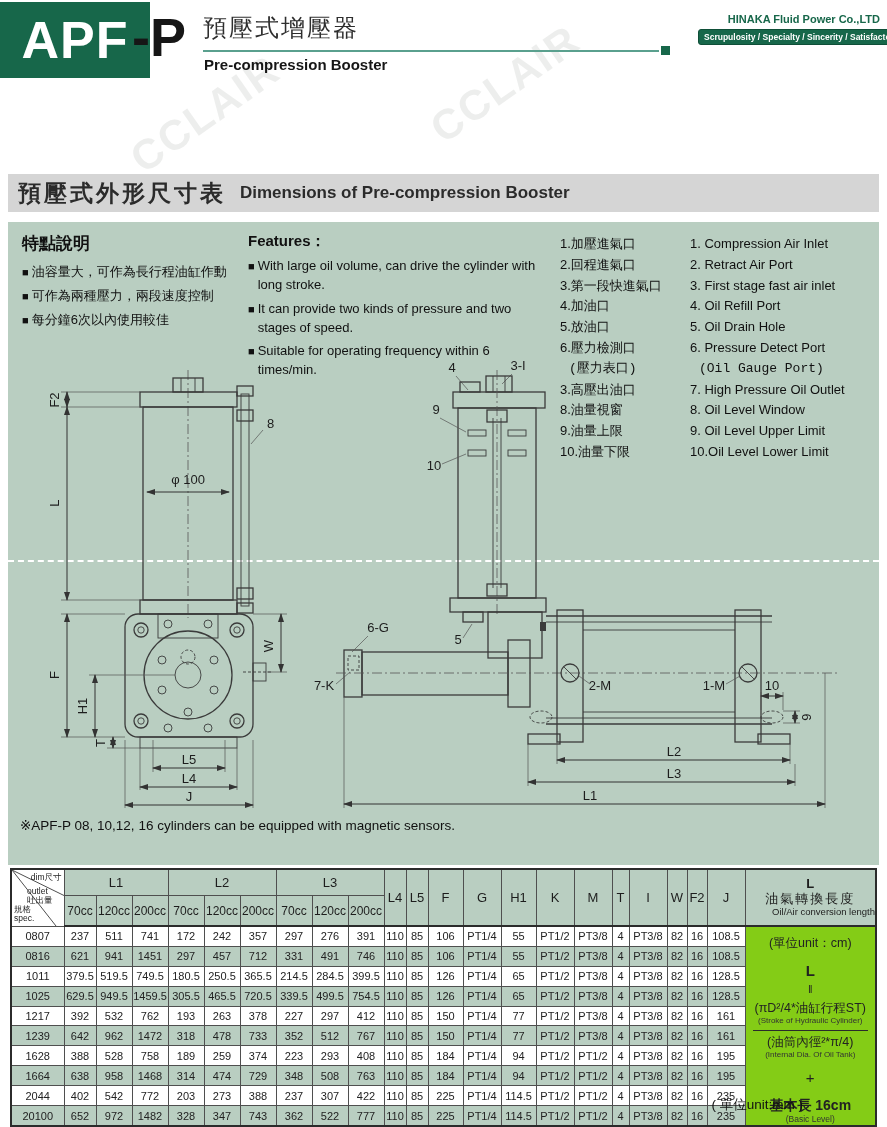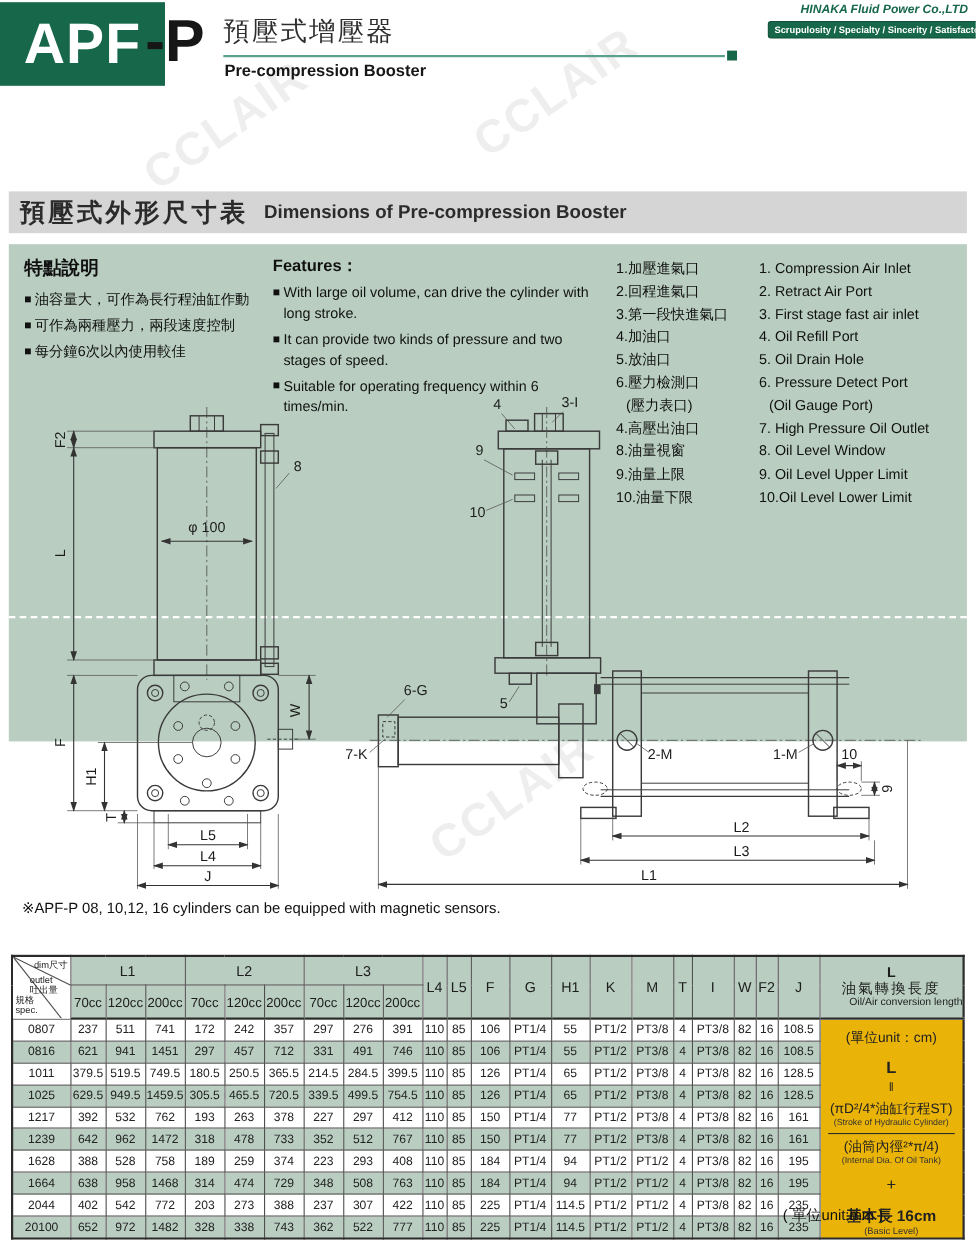--- a/index.html
+++ b/index.html
@@ -16,41 +16,41 @@
            display:flex;align-items:center;justify-content:center;}
   .apf-box span{color:#fff;font-size:52px;font-weight:bold;letter-spacing:1px;}
   .dash-p{position:absolute;left:132px;top:6px;font-size:54px;font-weight:bold;color:#161616;}
   .title-zh{position:absolute;left:203px;top:12px;font-size:24px;color:#2e2e2e;letter-spacing:2px;}
   .divider{position:absolute;left:203px;top:50px;width:456px;height:2px;background:#5aa08e;}
   .divider-sq{position:absolute;left:661px;top:46px;width:9px;height:9px;background:#17674a;}
   .title-en{position:absolute;left:204px;top:56px;font-size:15px;font-weight:bold;color:#161616;}
   .logo{position:absolute;right:7px;top:3px;width:182px;text-align:right;}
   .logo-row{display:flex;align-items:center;justify-content:flex-end;gap:4px;height:28px;}
   .logo-word{font-size:26px;font-weight:bold;color:#17674a;letter-spacing:1px;}
-  .logo-company{font-size:11px;font-weight:bold;color:#17674a;margin-top:0;white-space:nowrap;font-style:italic;}
+  .logo-company{font-size:11px;font-weight:bold;color:#17674a;margin-top:10px;white-space:nowrap;}
   .logo-badge{display:inline-block;margin-top:4px;background:#17674a;color:#fff;font-size:8.5px;
               font-weight:bold;padding:2px 5px;border-radius:3px;border:1px solid #0f4f38;white-space:nowrap;}
   
   .section-bar{position:absolute;left:8px;top:174px;width:871px;height:38px;background:#d5d5d5;
                display:flex;align-items:center;}
   .section-zh{font-size:23px;font-weight:bold;color:#2b2b2b;margin-left:10px;letter-spacing:3px;}
   .section-en{font-size:17px;font-weight:bold;color:#2b2b2b;margin-left:14px;}
   
-  .panel{position:absolute;left:8px;top:222px;width:871px;height:452px;background:#b9cec1;}
+  .panel{position:absolute;left:8px;top:222px;width:871px;height:643px;background:#b9cec1;}
   .fold-line{position:absolute;left:0;top:338px;width:100%;border-top:2px dashed #fff;}
   .features-zh{position:absolute;left:14px;top:10px;width:218px;}
   .features-en{position:absolute;left:240px;top:10px;width:302px;}
   .feat-head{font-size:17px;font-weight:bold;margin:0 0 8px 0;color:#111;}
   .feat-head-en{font-size:15px;font-weight:bold;margin:0 0 6px 0;color:#111;}
   .feat-item{display:flex;font-size:13px;line-height:1.45;margin-bottom:5px;color:#111;}
   .feat-item .bullet{margin-right:3px;font-size:11px;line-height:1.7;}
   .ports-zh{position:absolute;left:552px;top:12px;width:126px;}
   .ports-en{position:absolute;left:682px;top:12px;width:190px;}
   .port-item{font-size:13px;line-height:1.6;color:#111;white-space:nowrap;}
-  .port-item.indent{padding-left:9px;}
+  .port-item.indent{padding-left:9px;font-family:Liberation Mono, monospace;}
   .dwg-left{position:absolute;left:7px;top:138px;}
   .dwg-right{position:absolute;left:292px;top:138px;}
   .notes{position:absolute;left:12px;top:594px;}
   .note-line{font-size:13.5px;color:#111;line-height:1.55;}
   
   svg .o{fill:none;stroke:#3b3b3b;stroke-width:1.3;}
   svg .t{fill:none;stroke:#3b3b3b;stroke-width:0.9;}
   svg .dim{stroke:#333;stroke-width:1;fill:none;}
   svg .ext{stroke:#555;stroke-width:0.7;fill:none;}
   svg .cl{stroke:#555;stroke-width:0.8;fill:none;stroke-dasharray:10 3 2 3;}
@@ -68,21 +68,21 @@
   tbody tr.alt td{background:#b9cec1;}
   th.corner{background:#fff;position:relative;}
   .corner-svg{position:absolute;left:0;top:0;}
   .c-dim{position:absolute;top:2px;right:2px;font-size:8.5px;}
   .c-outlet{position:absolute;top:17px;left:15px;font-size:8.5px;line-height:1.1;text-align:left;}
   .c-spec{position:absolute;bottom:2px;left:2px;font-size:8.5px;line-height:1.1;text-align:left;}
   th.lhead{font-size:11px;line-height:1.15;}
   .lh-l{font-size:13px;font-weight:bold;}
   .lh-zh{font-size:13px;letter-spacing:2px;}
   .lh-en{font-size:9.5px;text-align:right;}
-  #lcol-td{background:#eab308;vertical-align:top;}
+  #lcol-td{background:#84cc16;vertical-align:top;}
   .lcol{padding-top:8px;text-align:center;line-height:1.3;}
   .lc-unit{font-size:12.5px;margin-bottom:10px;}
   .lc-L{font-size:15px;font-weight:bold;}
   .lc-eq{font-size:11px;margin:1px 0 4px 0;}
   .frac-top{display:inline-block;border-bottom:1.5px solid #2b2b2b;padding:0 2px 3px 2px;margin-bottom:3px;}
   .frac-zh{font-size:12.5px;}
   .frac-en{font-size:8px;color:#333;}
   .lc-plus{font-size:15px;margin:8px 0;}
   .lc-base{font-size:14px;font-weight:bold;}
   .lc-base-en{font-size:8.5px;color:#333;}
@@ -159,21 +159,21 @@
   </div>
 
   <div class="ports-zh">
       <div class="port-item">1.加壓進氣口</div>
       <div class="port-item">2.回程進氣口</div>
       <div class="port-item">3.第一段快進氣口</div>
       <div class="port-item">4.加油口</div>
       <div class="port-item">5.放油口</div>
       <div class="port-item">6.壓力檢測口</div>
       <div class="port-item indent">(壓力表口)</div>
-      <div class="port-item">4.高壓出油口</div>
+      <div class="port-item">3.高壓出油口</div>
       <div class="port-item">8.油量視窗</div>
       <div class="port-item">9.油量上限</div>
       <div class="port-item">10.油量下限</div>
     </div>
   <div class="ports-en">
       <div class="port-item">1. Compression Air Inlet</div>
       <div class="port-item">2. Retract Air Port</div>
       <div class="port-item">3. First stage fast air inlet</div>
       <div class="port-item">4. Oil Refill Port</div>
       <div class="port-item">5. Oil Drain Hole</div>
@@ -690,21 +690,21 @@
           <td>82</td>
           <td>16</td>
           <td>235</td>
         </tr>
         <tr class="alt">
           <td>20100</td>
           <td>652</td>
           <td>972</td>
           <td>1482</td>
           <td>328</td>
-          <td>338</td>
+          <td>347</td>
           <td>743</td>
           <td>362</td>
           <td>522</td>
           <td>777</td>
           <td>110</td>
           <td>85</td>
           <td>225</td>
           <td>PT1/4</td>
           <td>114.5</td>
           <td>PT1/2</td>

